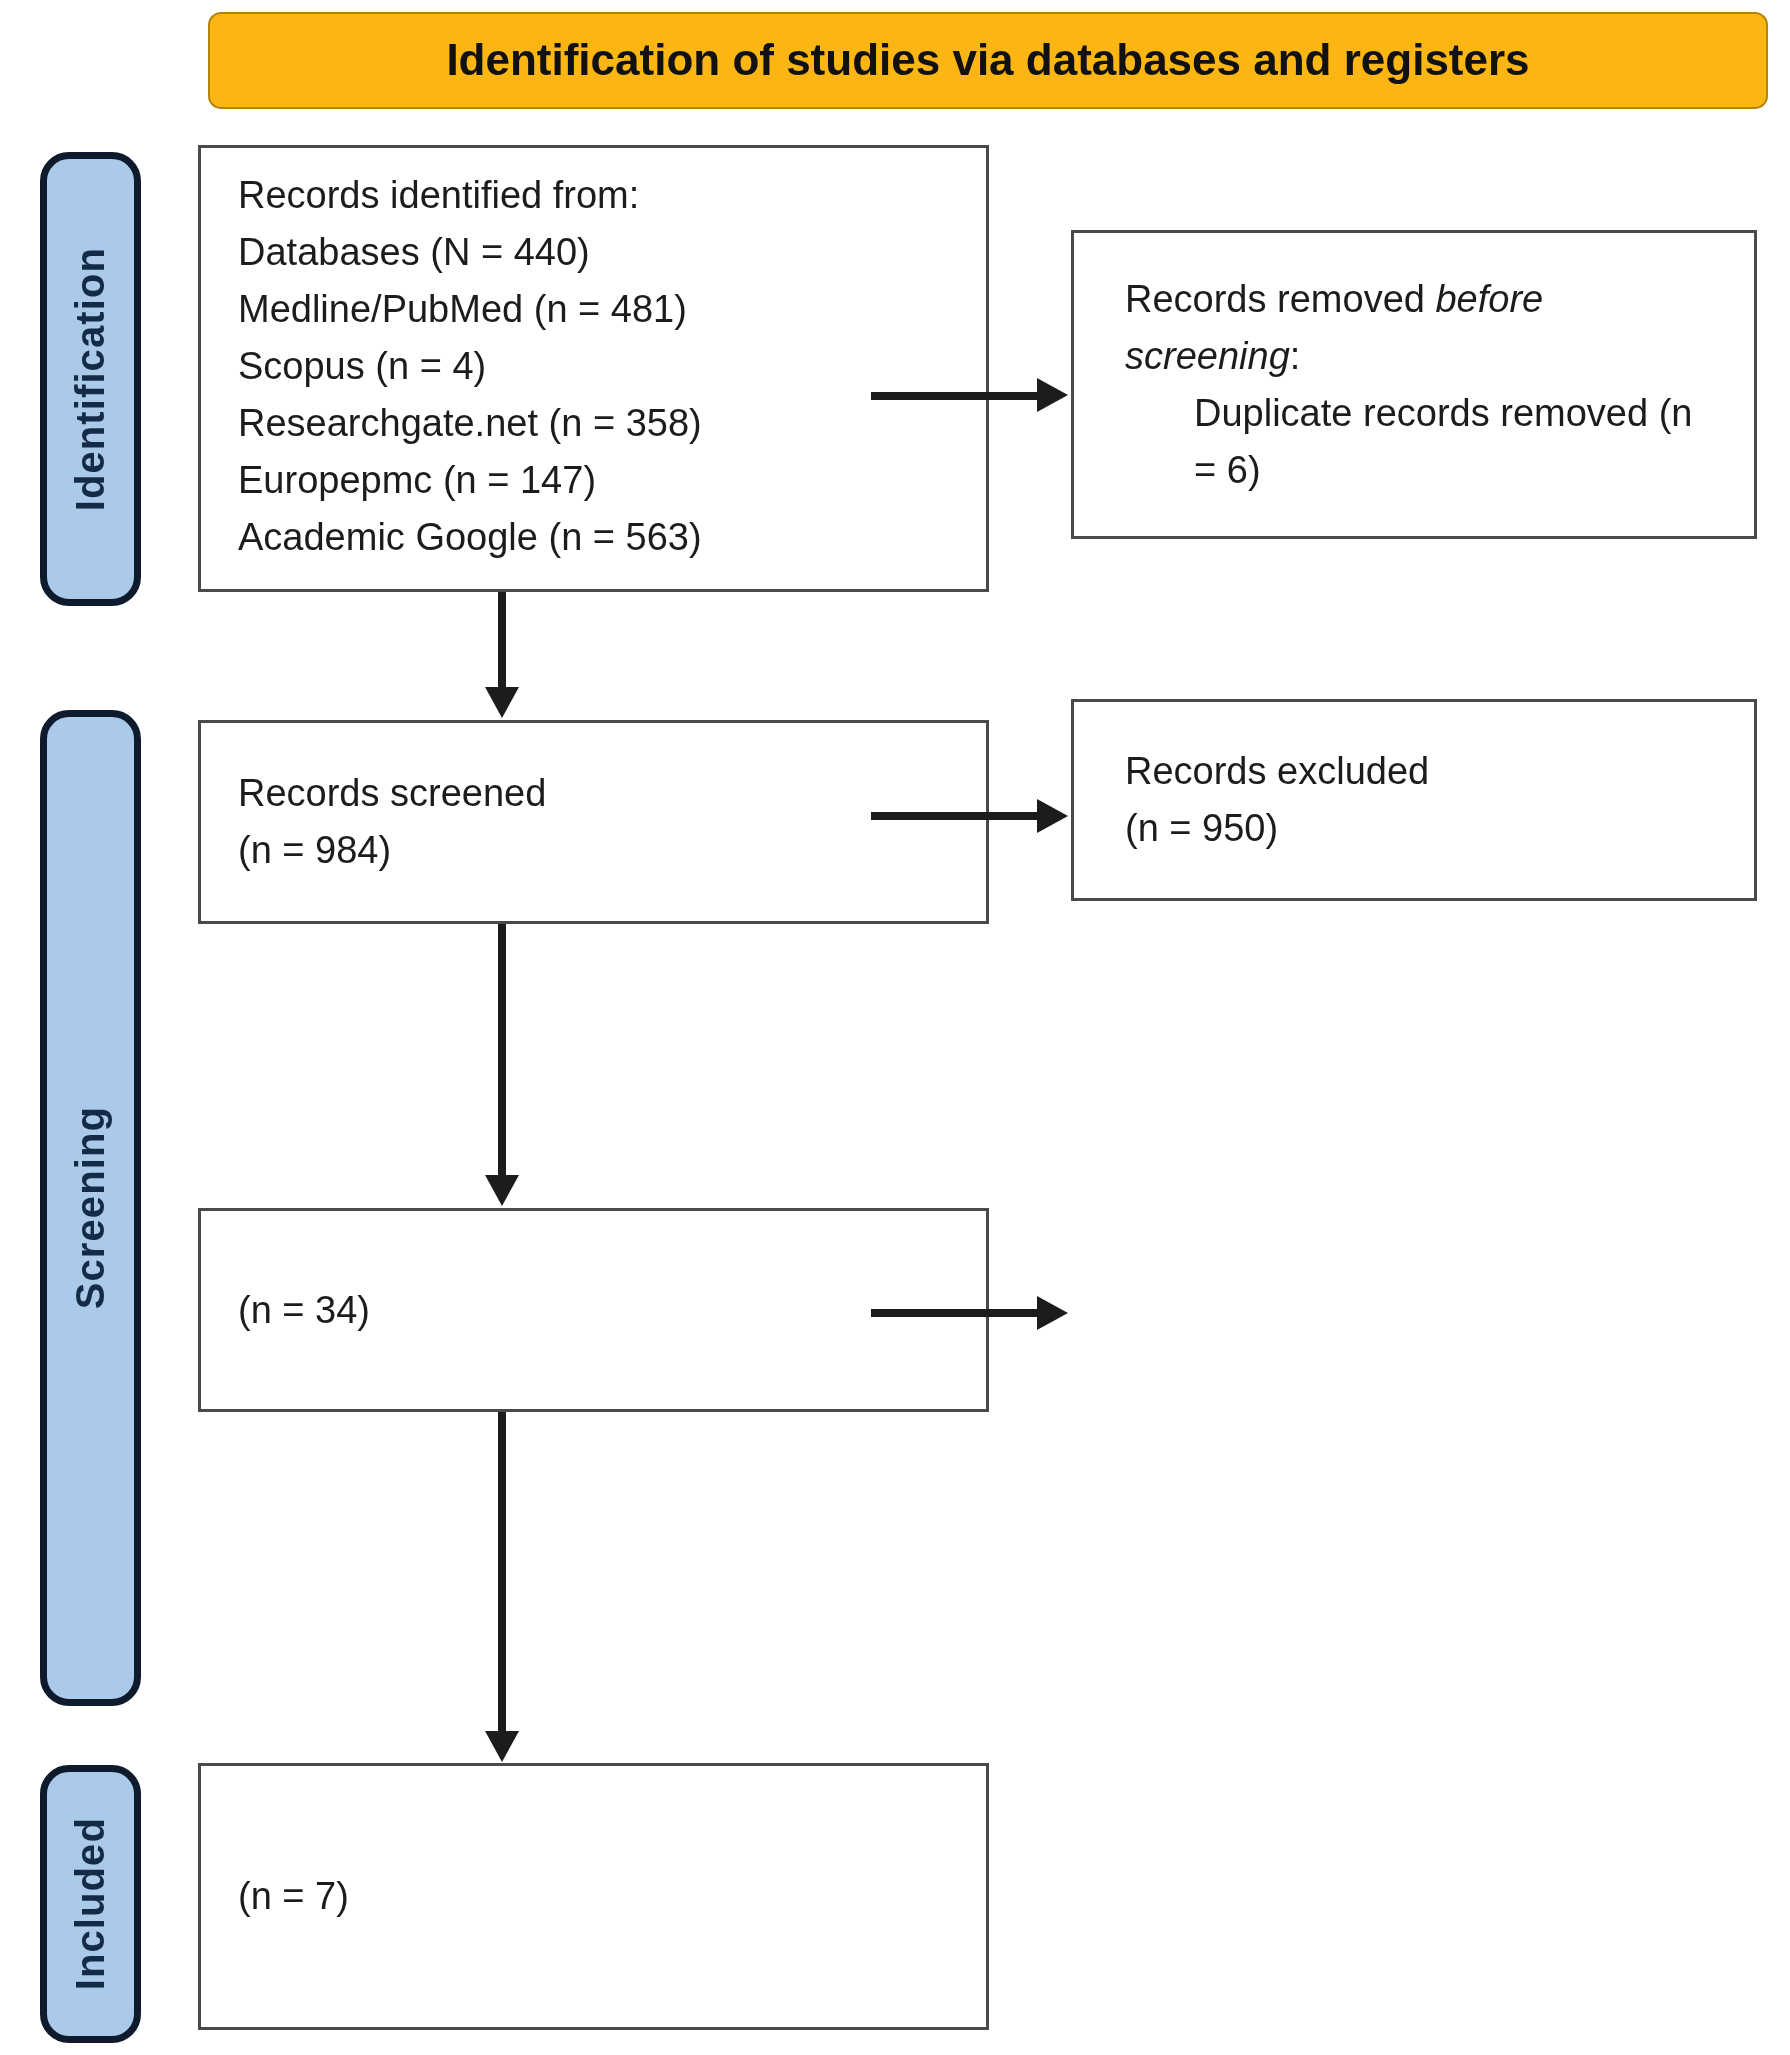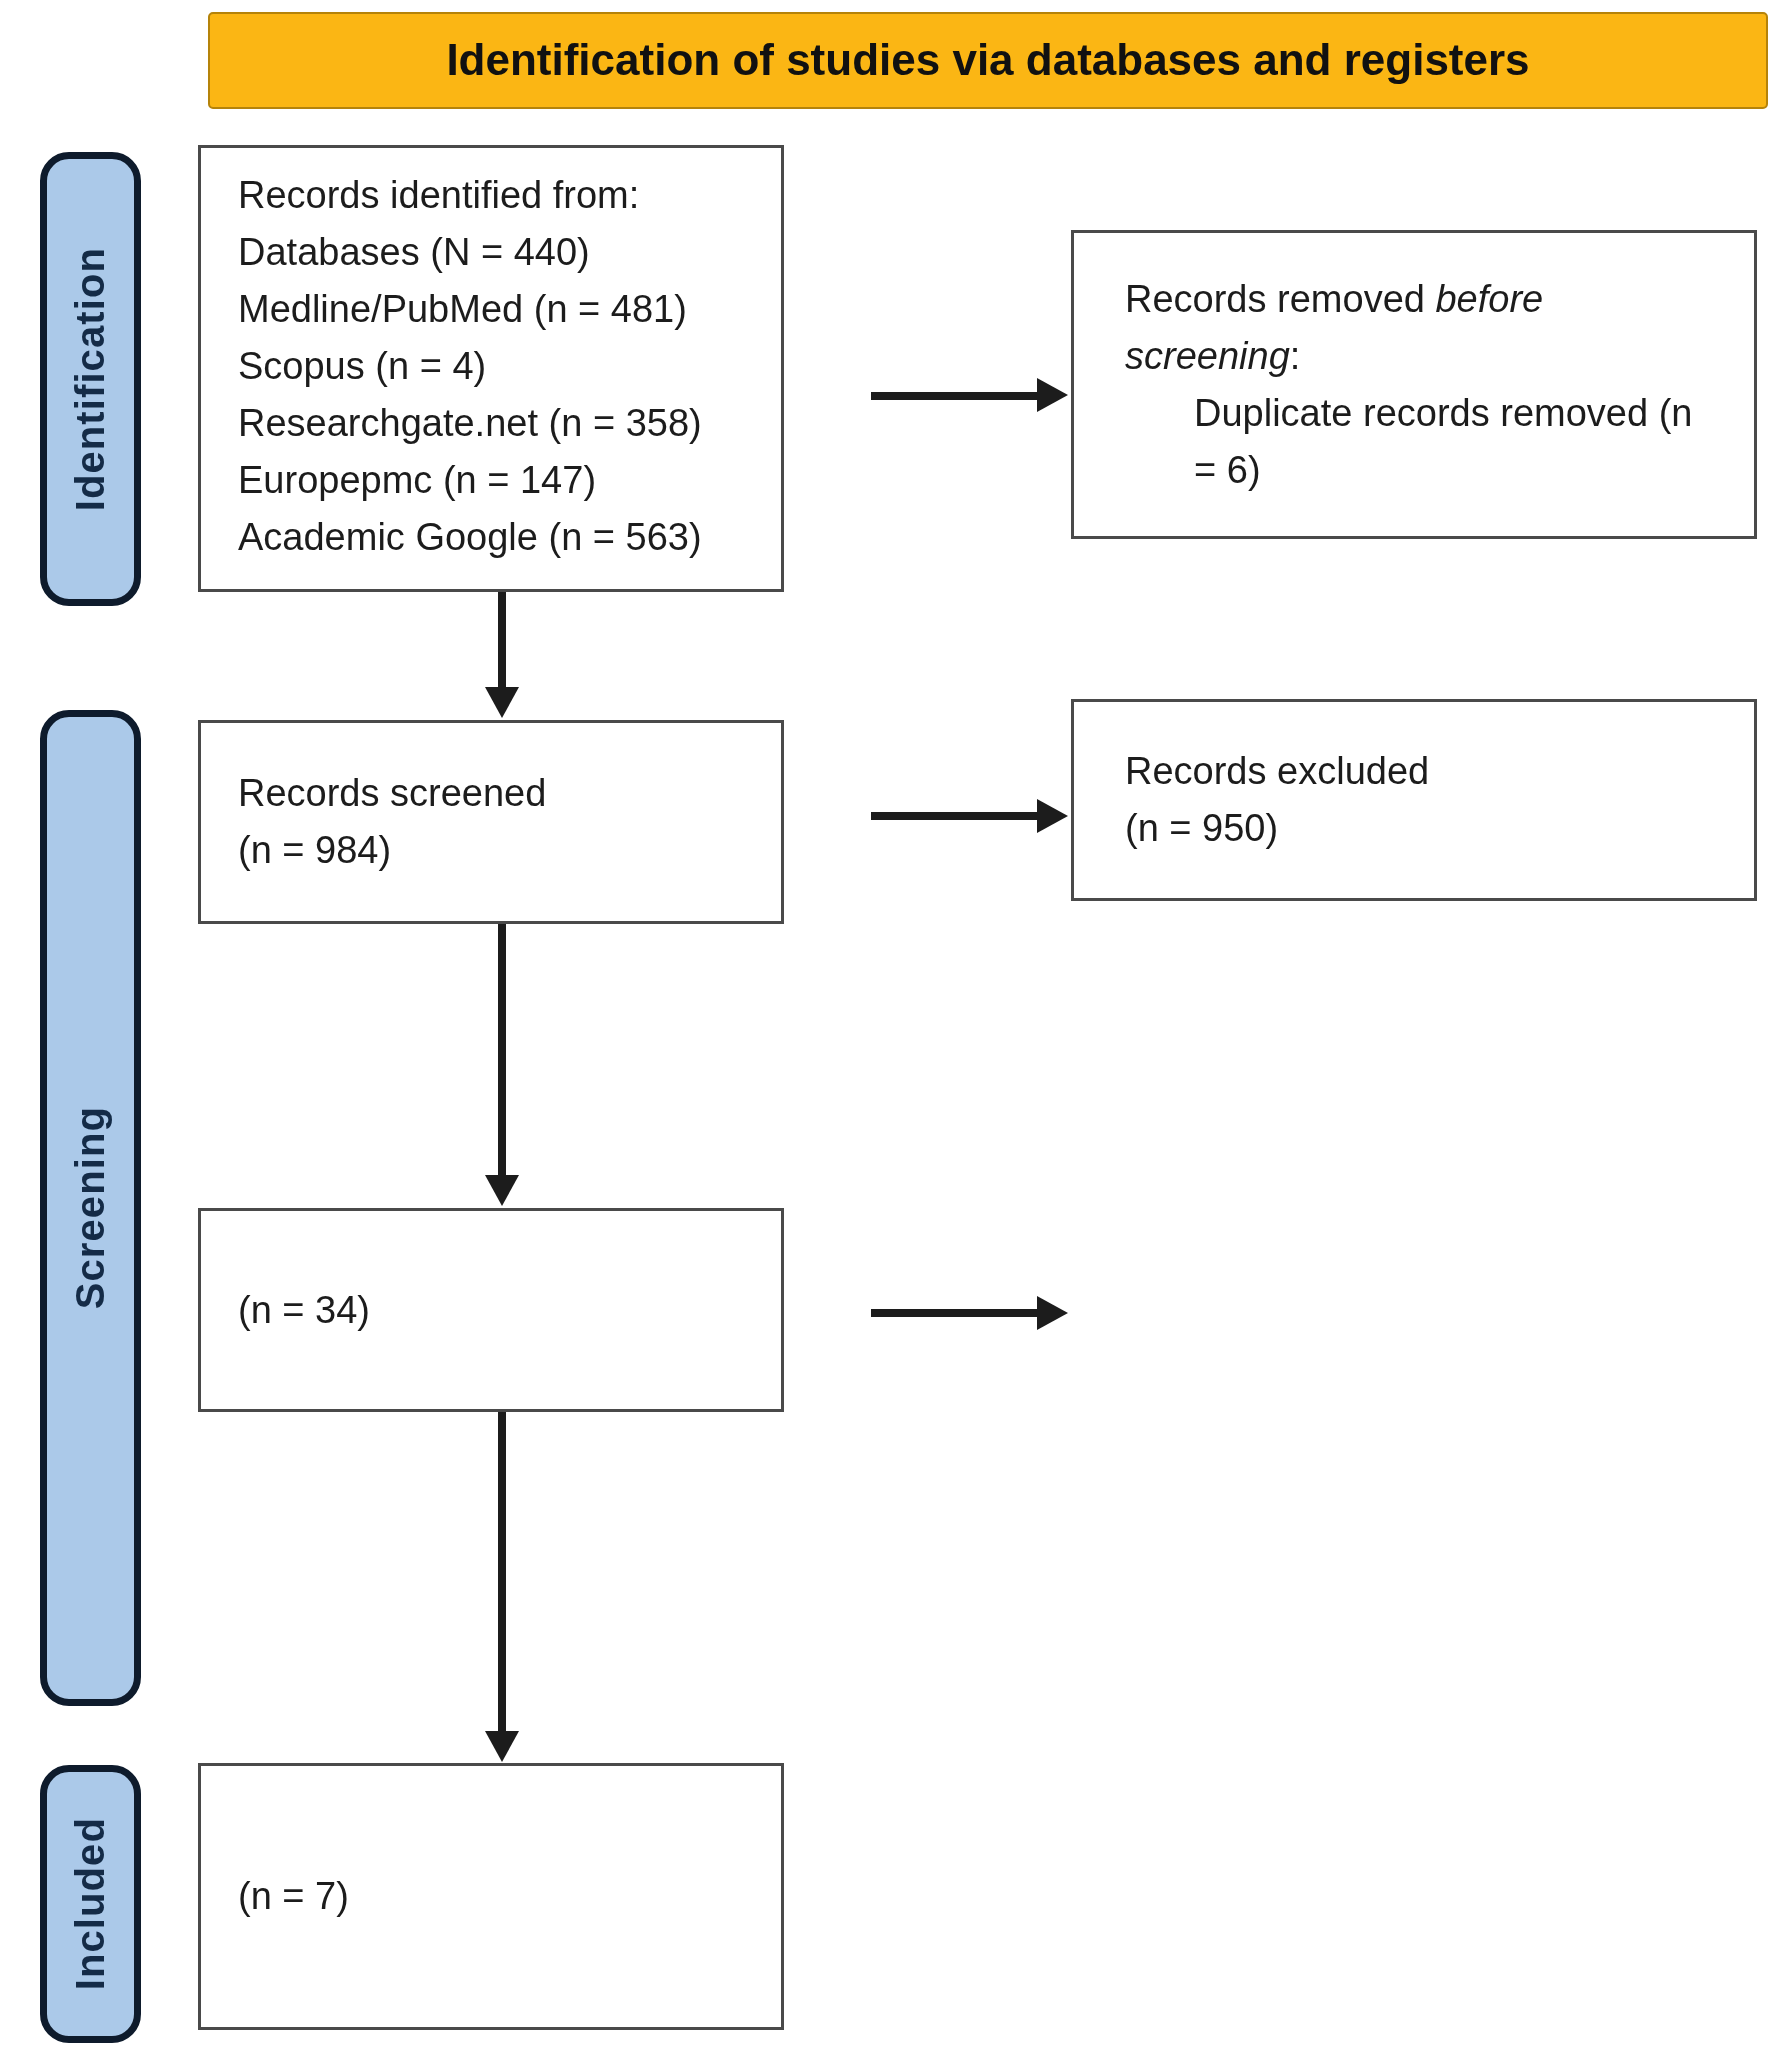--- a/index.html
+++ b/index.html
@@ -14,21 +14,21 @@
     background: #ffffff;
     overflow: hidden;
   }
   
   .banner {
     position: absolute;
     left: 208px; top: 11.8px;
     width: 1560px; height: 97px;
     background: #FBB614;
     border: 2.1px solid #B5830A;
-    border-radius: 5px;
+    border-radius: 13px;
     box-sizing: border-box;
     display: flex; align-items: center; justify-content: center;
   }
   .banner span {
     font-size: 44px; font-weight: bold; color: #111111;
     white-space: nowrap;
   }
   
   .stage {
     position: absolute;
@@ -54,21 +54,21 @@
   .fbox {
     position: absolute;
     background: #ffffff;
     border: 3.7px solid #4A4A4A;
     box-sizing: border-box;
     display: flex; flex-direction: column; justify-content: center;
     color: #1C1C1C;
   }
   .tline { font-size: 38px; line-height: 57px; white-space: nowrap; }
   .indent { margin-left: 69px; }
-  .left-col  { left: 198px;  width: 586px; padding-left: 37px;  padding-right: 16px; }
+  .left-col  { left: 198px;  width: 791px; padding-left: 37px;  padding-right: 16px; }
   .right-col { left: 1071px; width: 686px; padding-left: 51px;  padding-right: 2px; }
   .box-identified { top: 145px;  height: 447px; justify-content: flex-start; padding-top: 19px; }
   .box-screened   { top: 720px; height: 204px; }
   .box-assessed   { top: 1208px; height: 204px; }
   .box-included   { top: 1763px; height: 267px; }
   .box-removed    { top: 230px;  height: 309px; }
   .box-rexcluded  { top: 699px; height: 202px; }
   .box-pexcluded  { top: 1099px; height: 417px; }
   
   .vline { position: absolute; width: 7.5px; background: #1C1C1C; }

